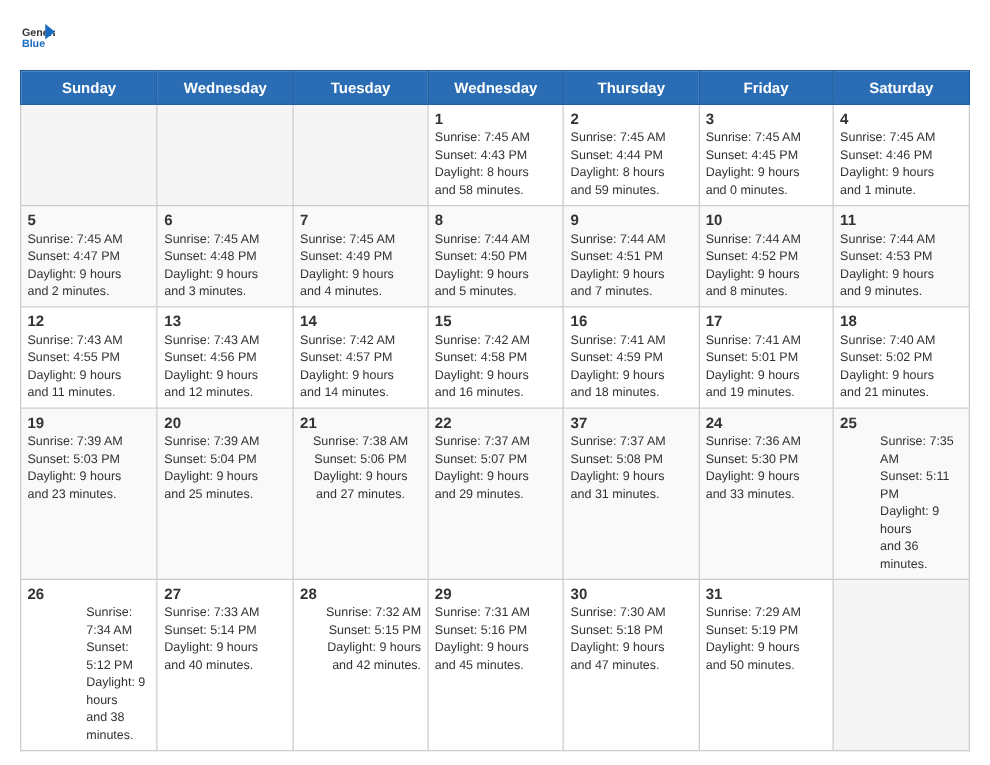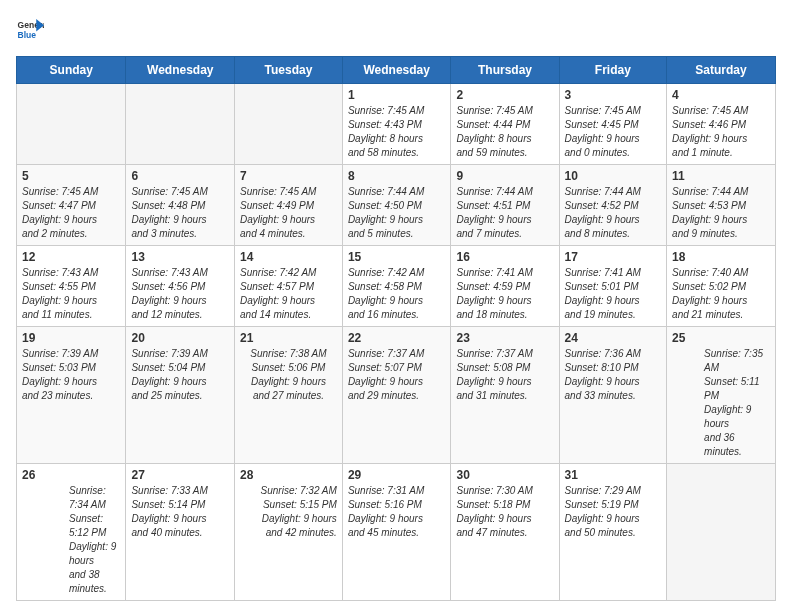--- a/index.html
+++ b/index.html
@@ -72,21 +72,20 @@
     }
     .day-number {
       font-weight: bold;
       font-size: 12px;
       margin-bottom: 2px;
     }
     .day-info {
       font-size: 10px;
       color: #333;
       line-height: 1.4;
-      font-style: italic;
     }
   </style>
 </head>
 <body>
 
 <div class="header">
   <div class="logo">
     <svg class="logo-icon" viewBox="0 0 36 36">
       <text x="2" y="16" font-size="11" font-weight="bold" fill="#333" font-family="Arial">General</text>
       <text x="2" y="28" font-size="11" font-weight="bold" fill="#1a6bbf" font-family="Arial">Blue</text>
@@ -268,30 +267,30 @@
 and 27 minutes.</div>
         </td>
         <td>
           <div class="day-number">22</div>
           <div class="day-info" style="white-space: pre-line;">Sunrise: 7:37 AM
 Sunset: 5:07 PM
 Daylight: 9 hours
 and 29 minutes.</div>
         </td>
         <td>
-          <div class="day-number">23</div>
+          <div class="day-number">37</div>
           <div class="day-info" style="white-space: pre-line;">Sunrise: 7:37 AM
 Sunset: 5:08 PM
 Daylight: 9 hours
 and 31 minutes.</div>
         </td>
         <td>
           <div class="day-number">24</div>
           <div class="day-info" style="white-space: pre-line;">Sunrise: 7:36 AM
-Sunset: 8:10 PM
+Sunset: 5:30 PM
 Daylight: 9 hours
 and 33 minutes.</div>
         </td>
         <td>
           <div class="day-number">25</div>
           <div class="day-info" style="white-space: pre-line; margin-left: 32px;">Sunrise: 7:35 AM
 Sunset: 5:11 PM
 Daylight: 9 hours
 and 36 minutes.</div>
         </td>

